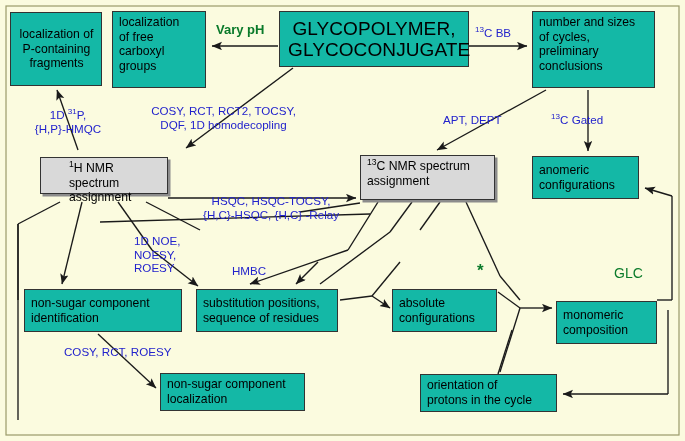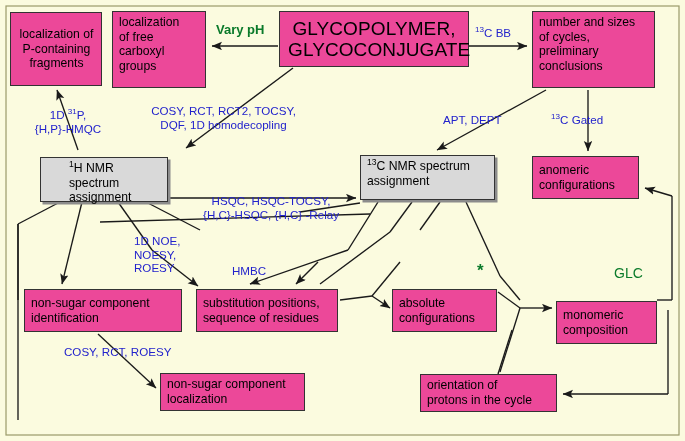--- a/index.html
+++ b/index.html
@@ -9,21 +9,21 @@
     font-family:"Liberation Sans", sans-serif;
     overflow:hidden;
   }
   #stage{position:relative;width:685px;height:441px;overflow:hidden;background:#fbfbdf;}
 
   #edges{position:absolute;left:0;top:0;width:685px;height:441px;}
 
   .box{
     position:absolute;
     box-sizing:border-box;
-    background:#ec4899;
+    background:#14b8a6;
     border:1.4px solid #333333;
     color:#000000;
     font-size:12.2px;
     line-height:14.6px;
     padding:3px 5px 3px 6px;
     white-space:pre-line;
     z-index:3;
   }
   .box.shadow{
     background:#d9d9d9;
@@ -135,21 +135,21 @@
 groups</div>
 
   <div class="box title center" style="left:279px;top:11px;width:190px;height:56px;text-align:center;">GLYCOPOLYMER,
 GLYCOCONJUGATE</div>
 
   <div class="box" style="left:532px;top:11px;width:123px;height:77px;">number and sizes
 of cycles,
 preliminary
 conclusions</div>
 
-  <div class="box shadow" style="left:40px;top:157px;width:128px;height:45px;padding-left:28px;"><span><sup>1</sup></span><span>H NMR spectrum
+  <div class="box shadow" style="left:40px;top:157px;width:128px;height:37px;padding-left:28px;"><span><sup>1</sup></span><span>H NMR spectrum
 assignment</span></div>
 
   <div class="box shadow" style="left:360px;top:155px;width:135px;height:45px;"><span><sup>13</sup></span><span>C NMR spectrum
 assignment</span></div>
 
   <div class="box center" style="left:532px;top:156px;width:107px;height:43px;">anomeric
 configurations</div>
 
   <div class="box center" style="left:24px;top:289px;width:158px;height:43px;">non-sugar component
 identification</div>

